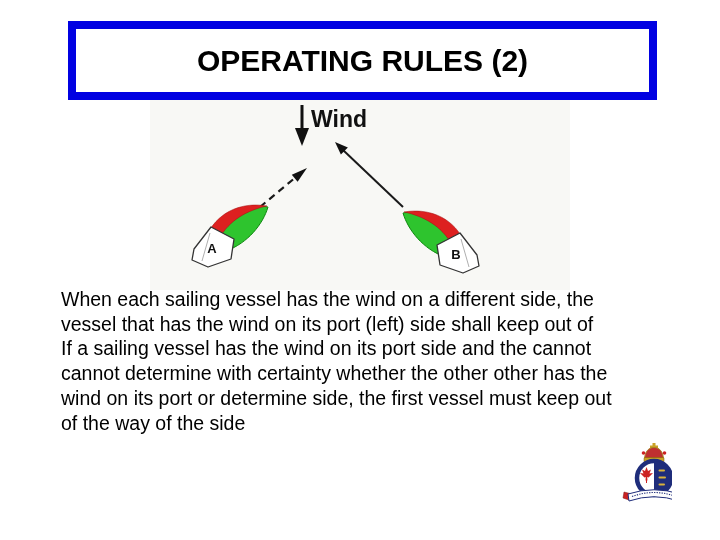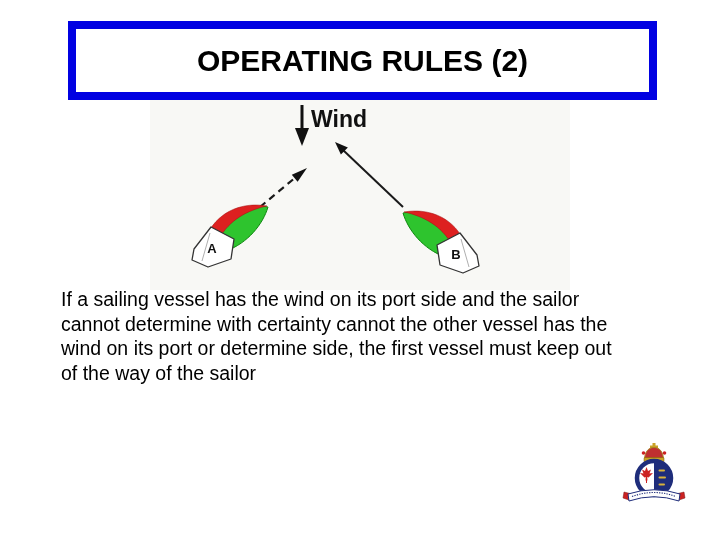--- a/index.html
+++ b/index.html
@@ -1,18 +1,18 @@
 <!DOCTYPE html>
 <html><head>
 <meta charset="utf-8">
 <style>
   html,body{margin:0;padding:0;background:#ffffff;}
   .slide{
     position:relative;width:672px;height:540px;background:#ffffff;
-    font-family:"Liberation Sans", sans-serif;overflow:hidden;padding-left:32px;
+    font-family:"Liberation Sans", sans-serif;overflow:hidden;
   }
   .title-box{
     position:absolute;left:68px;top:21px;width:589px;height:79px;
     box-sizing:border-box;border:8px solid #0101e2;background:#ffffff;
     display:flex;align-items:center;justify-content:center;
   }
   .title-text{
     font-size:30px;font-weight:bold;color:#000000;letter-spacing:0px;
     white-space:nowrap;
   }
@@ -75,24 +75,26 @@
         <path d="M70,136 C82,112 102,104 118,107 C113,124 98,143 76,151 Z" stroke="#0e870e" stroke-width="1" fill="#2ec42e"></path>
         <path d="M58,133 C70,110 94,102 117,106 C98,110 79,120 69,139 Z" stroke="#a01010" stroke-width="0.5" fill="#dd2020"></path>
         <path d="M44,149 L61,127 L84,139 L81,159 L58,167 L42,160 Z" fill="#ffffff" stroke="#333333" stroke-width="1.3" stroke-linejoin="round"></path>
         <path d="M52,161 L60,133" stroke="#999999" stroke-width="0.8" fill="none"></path>
       </g>
       <text class="vessel-letter" x="306" y="159" text-anchor="middle">B</text>
     </g>
   </svg>
 
   <div class="body-text">
-    <div class="body-line">If a sailing vessel has the wind on its port side and the sailor</div>
-    <div class="body-line">cannot determine with certainty cannot the other vessel has the</div>
+    <div class="body-line">When each sailing vessel has the wind on a different side, the</div>
+    <div class="body-line">vessel that has the wind on its port (left) side shall keep out of</div>
+    <div class="body-line">If a sailing vessel has the wind on its port side and the cannot</div>
+    <div class="body-line">cannot determine with certainty whether the other other has the</div>
     <div class="body-line">wind on its port or determine side, the first vessel must keep out</div>
-    <div class="body-line">of the way of the sailor</div>
+    <div class="body-line">of the way of the side</div>
   </div>
 
   <svg class="logo" viewBox="0 0 64 66" xmlns="http://www.w3.org/2000/svg">
     <g>
       <path d="M30.5,1 h3 v2.5 h2.5 v3 h-2.5 v2.5 h-3 v-2.5 h-2.5 v-3 h2.5 z" fill="#c9a227"></path>
       <path d="M22.5,17 C23,9 27,5.5 32,5.5 C37,5.5 41,9 41.5,17 Z" fill="#c03030" stroke="#a88324" stroke-width="1"></path>
       <circle cx="21.5" cy="11" r="1.8" fill="#cc2222"></circle>
       <circle cx="42.5" cy="11" r="1.8" fill="#cc2222"></circle>
       <rect x="22" y="15.5" width="20" height="4.5" rx="1" fill="#c9a227" stroke="#7a5c00" stroke-width="0.5"></rect>
     </g>

